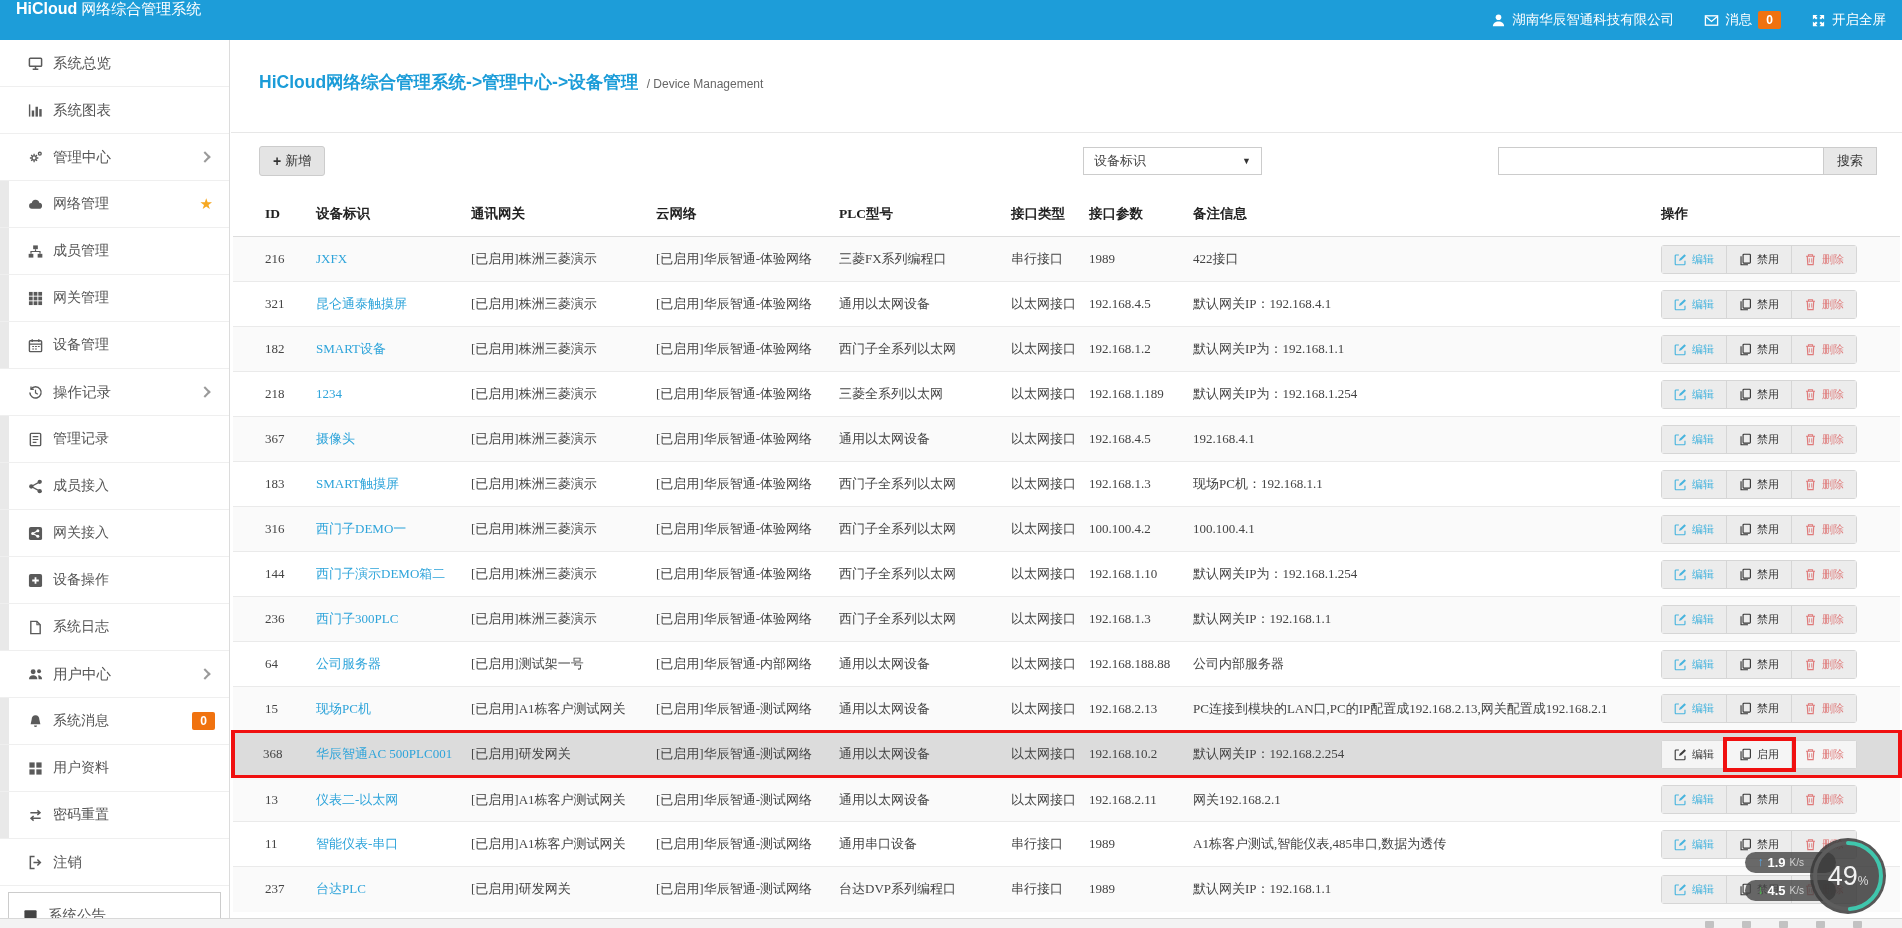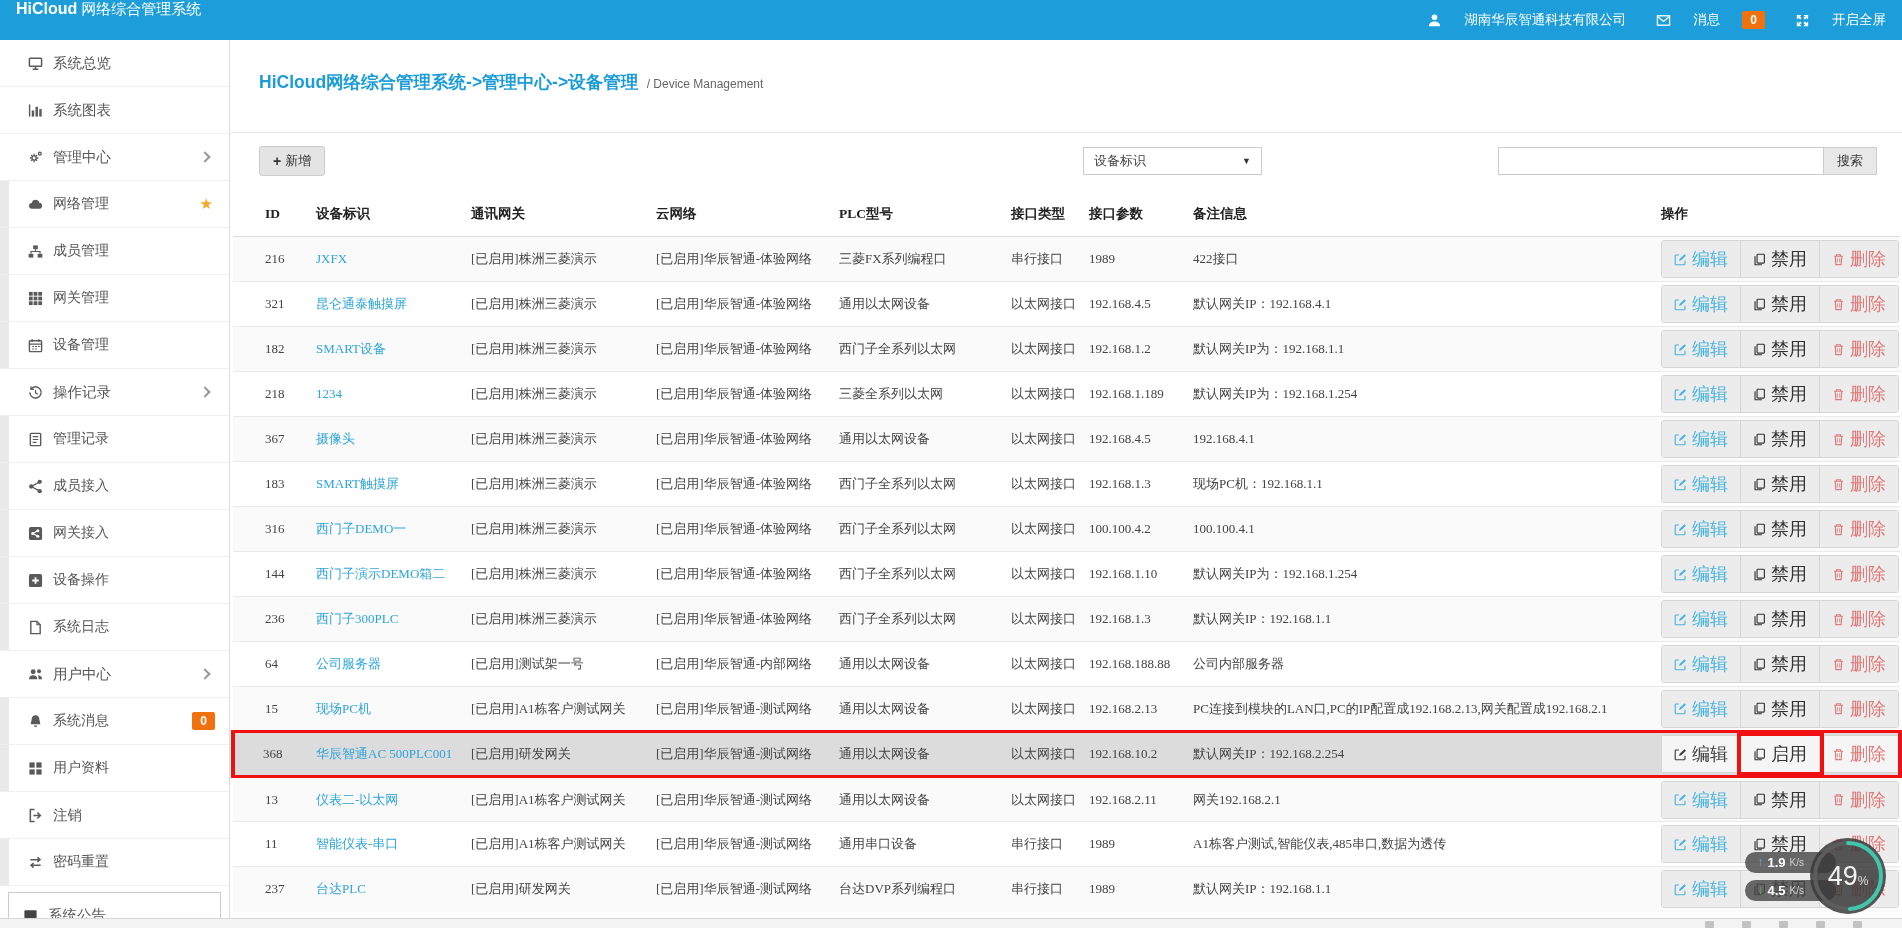--- a/index.html
+++ b/index.html
@@ -4,21 +4,21 @@
 <style>
   * { box-sizing: border-box; margin: 0; padding: 0; }
   html,body { width:1902px; height:928px; overflow:hidden; font-family:"Liberation Sans","DejaVu Sans",sans-serif; background:#fff; position:relative; }
 
   
   .navbar { position:absolute; top:0; left:0; right:0; height:40px; background:#1d9dd9; color:#fff;
             display:flex; justify-content:space-between; padding:0 16px; z-index:30; }
   .brand { font-size:15px; cursor:pointer; }
   .brand b { font-size:16px; margin-right:4px; }
   .nav-right { display:flex; align-items:center; gap:30px; font-size:13.5px; }
-  .nav-item { display:flex; align-items:center; gap:22px; cursor:pointer; }
+  .nav-item { display:flex; align-items:center; gap:6px; cursor:pointer; }
   .nav-item .nicon { width:15px; height:15px; display:inline-flex; }
   .nav-item .nicon svg { width:15px; height:15px; }
   .badge-orange { background:#f0720f; color:#fff; font-size:12px; font-weight:bold; padding:2px 8px; border-radius:2px; }
 
   
   .sidebar { position:absolute; top:40px; left:0; width:230px; bottom:0; background:#fff; border-right:1px solid #dcdcdc; overflow:hidden; z-index:20; }
   .side-item { height:47px; display:flex; align-items:center; padding-left:26px; font-size:14.5px; color:#555;
                border-bottom:1px solid #efefef; cursor:pointer; position:relative; background:#fff; }
   .side-item.sub { font-size:14px; }
   .side-item.sub::before { content:""; position:absolute; left:0; top:0; bottom:0; width:9px; background:#e9e9e9; }
@@ -56,21 +56,21 @@
   th:first-child, td:first-child { padding-left:32px; }
   tbody td { padding:0 8px; height:45px; border-top:1px solid #eaeaea; color:#444; white-space:nowrap; overflow:hidden; vertical-align:middle; }
   tbody tr:first-child td { border-top:none; }
   tbody tr:nth-child(odd) td { background:#fafafa; }
   a.devlink { color:#2ea4da; text-decoration:none; cursor:pointer; }
   tr.hl td { background:#dcdcdc !important; border-top:3px solid #f01010; border-bottom:3px solid #f01010; }
   tr.hl td:first-child { border-left:4px solid #f01010; padding-left:28px; }
   tr.hl td:last-child { border-right:4px solid #f01010; }
 
   .btn-group { display:inline-flex; border:1px solid #d6d6d6; border-radius:3px; }
-  .abtn { display:inline-flex; align-items:center; gap:5px; padding:6px 12px; background:#ececec; font-size:18px;
+  .abtn { display:inline-flex; align-items:center; gap:5px; padding:6px 12px; background:#ececec; font-size:11px;
           border-right:1px solid #d6d6d6; cursor:pointer; }
   .abtn:last-child { border-right:none; }
   .abtn svg { width:13px; height:13px; }
   .abtn.edit { color:#47b4de; }
   .abtn.toggle { color:#333; }
   .abtn.del { color:#df7a7a; }
   tr.hl .abtn { background:#f5f5f5; }
   tr.hl .abtn.edit { color:#3c3c3c; }
   .abtn.boxed { box-shadow:0 0 0 4px #f01010; position:relative; z-index:2; background:#f5f5f5; }
 
@@ -298,36 +298,36 @@
       <span class="sicon">
         <svg viewBox="0 0 16 16" fill="currentColor">
           <rect x="1.5" y="1.5" width="5.6" height="5.6"></rect>
           <rect x="8.9" y="1.5" width="5.6" height="5.6"></rect>
           <rect x="1.5" y="8.9" width="5.6" height="5.6"></rect>
           <rect x="8.9" y="8.9" width="5.6" height="5.6"></rect>
         </svg>
       </span>
       <span>用户资料</span>
     </div>
+    <div class="side-item sub">
+      <span class="sicon">
+        <svg viewBox="0 0 16 16" fill="none" stroke="currentColor" stroke-width="1.6">
+          <path d="M2.5 5h10M10 2.5L12.8 5 10 7.5M13.5 11h-10M6 8.5L3.2 11 6 13.5"></path>
+        </svg>
+      </span>
+      <span>密码重置</span>
+    </div>
     <div class="side-item">
       <span class="sicon">
         <svg viewBox="0 0 16 16" fill="none" stroke="currentColor" stroke-width="1.6">
           <path d="M7 1.5H2.5v13H7"></path>
           <path d="M10 4.8L13.2 8 10 11.2M13 8H5.8"></path>
         </svg>
       </span>
       <span>注销</span>
-    </div>
-    <div class="side-item sub">
-      <span class="sicon">
-        <svg viewBox="0 0 16 16" fill="none" stroke="currentColor" stroke-width="1.6">
-          <path d="M2.5 5h10M10 2.5L12.8 5 10 7.5M13.5 11h-10M6 8.5L3.2 11 6 13.5"></path>
-        </svg>
-      </span>
-      <span>密码重置</span>
     </div>
     <div class="side-item boxed">
       <span class="sicon">
         <svg viewBox="0 0 16 16" fill="currentColor">
           <rect x="1.5" y="2.5" width="13" height="8.5" rx="1"></rect>
           <path d="M5 14h6" stroke="currentColor" stroke-width="1.6"></path>
         </svg>
       </span>
       <span>系统公告</span>
     </div>

